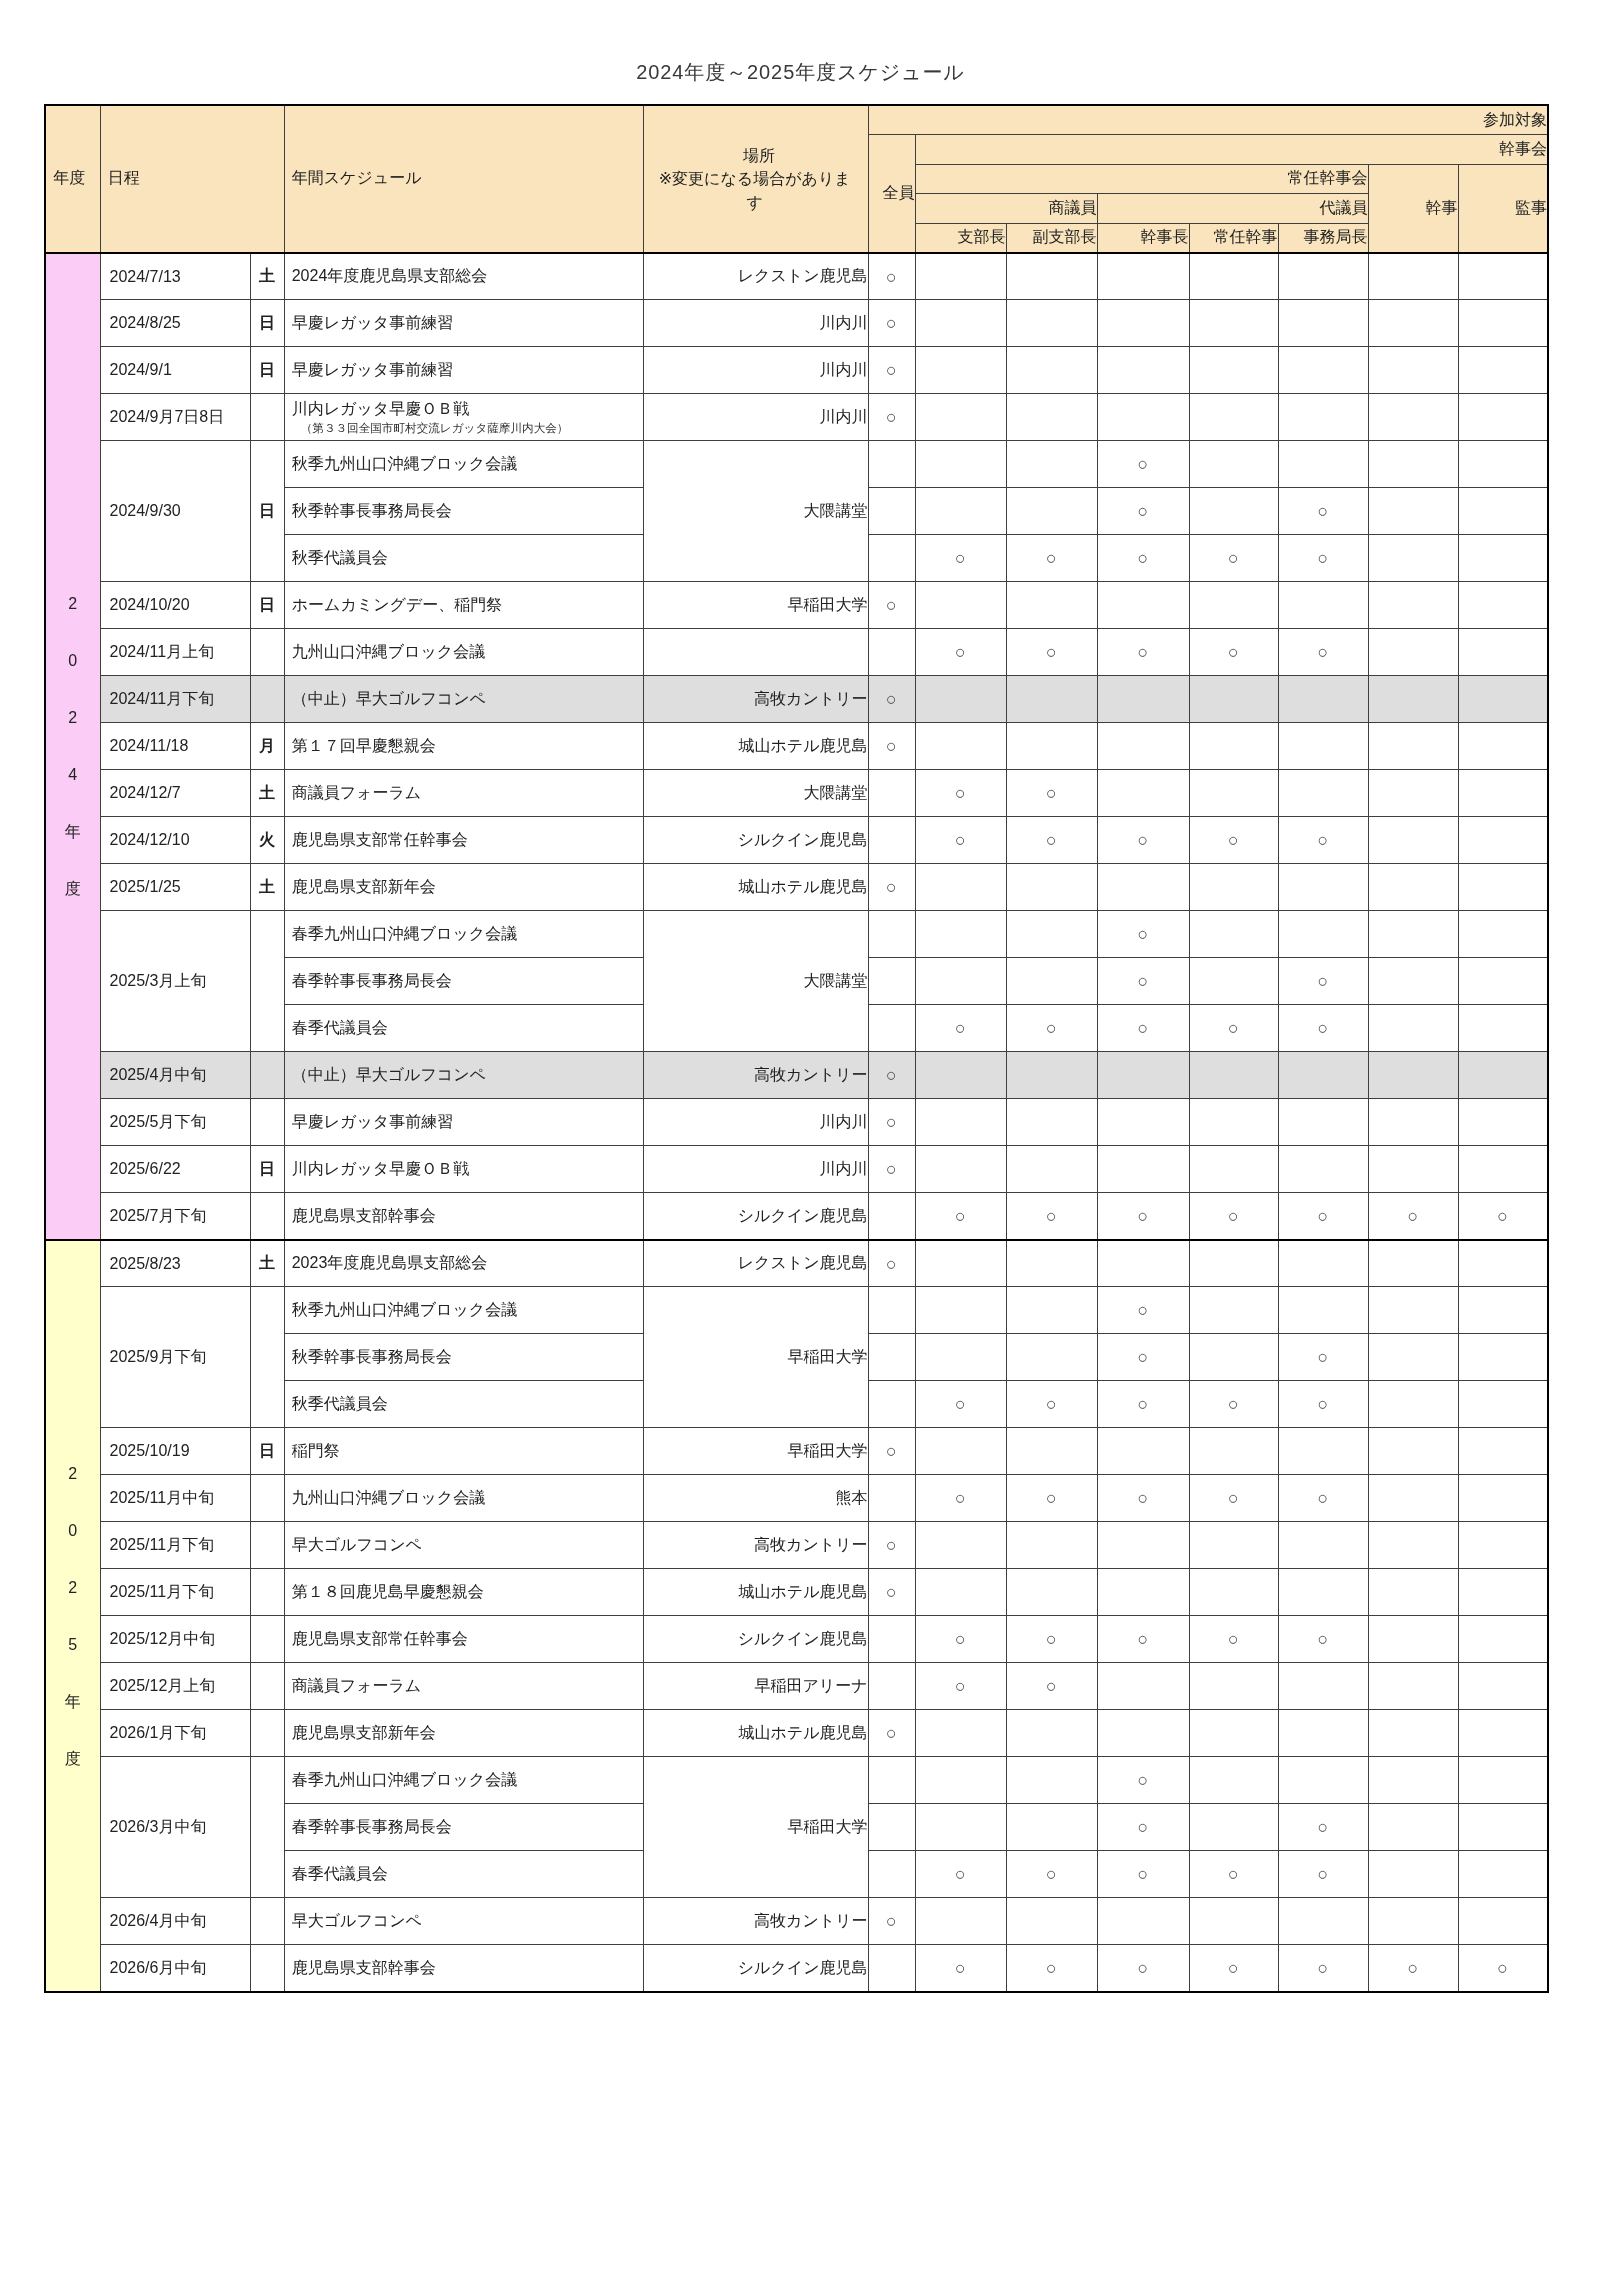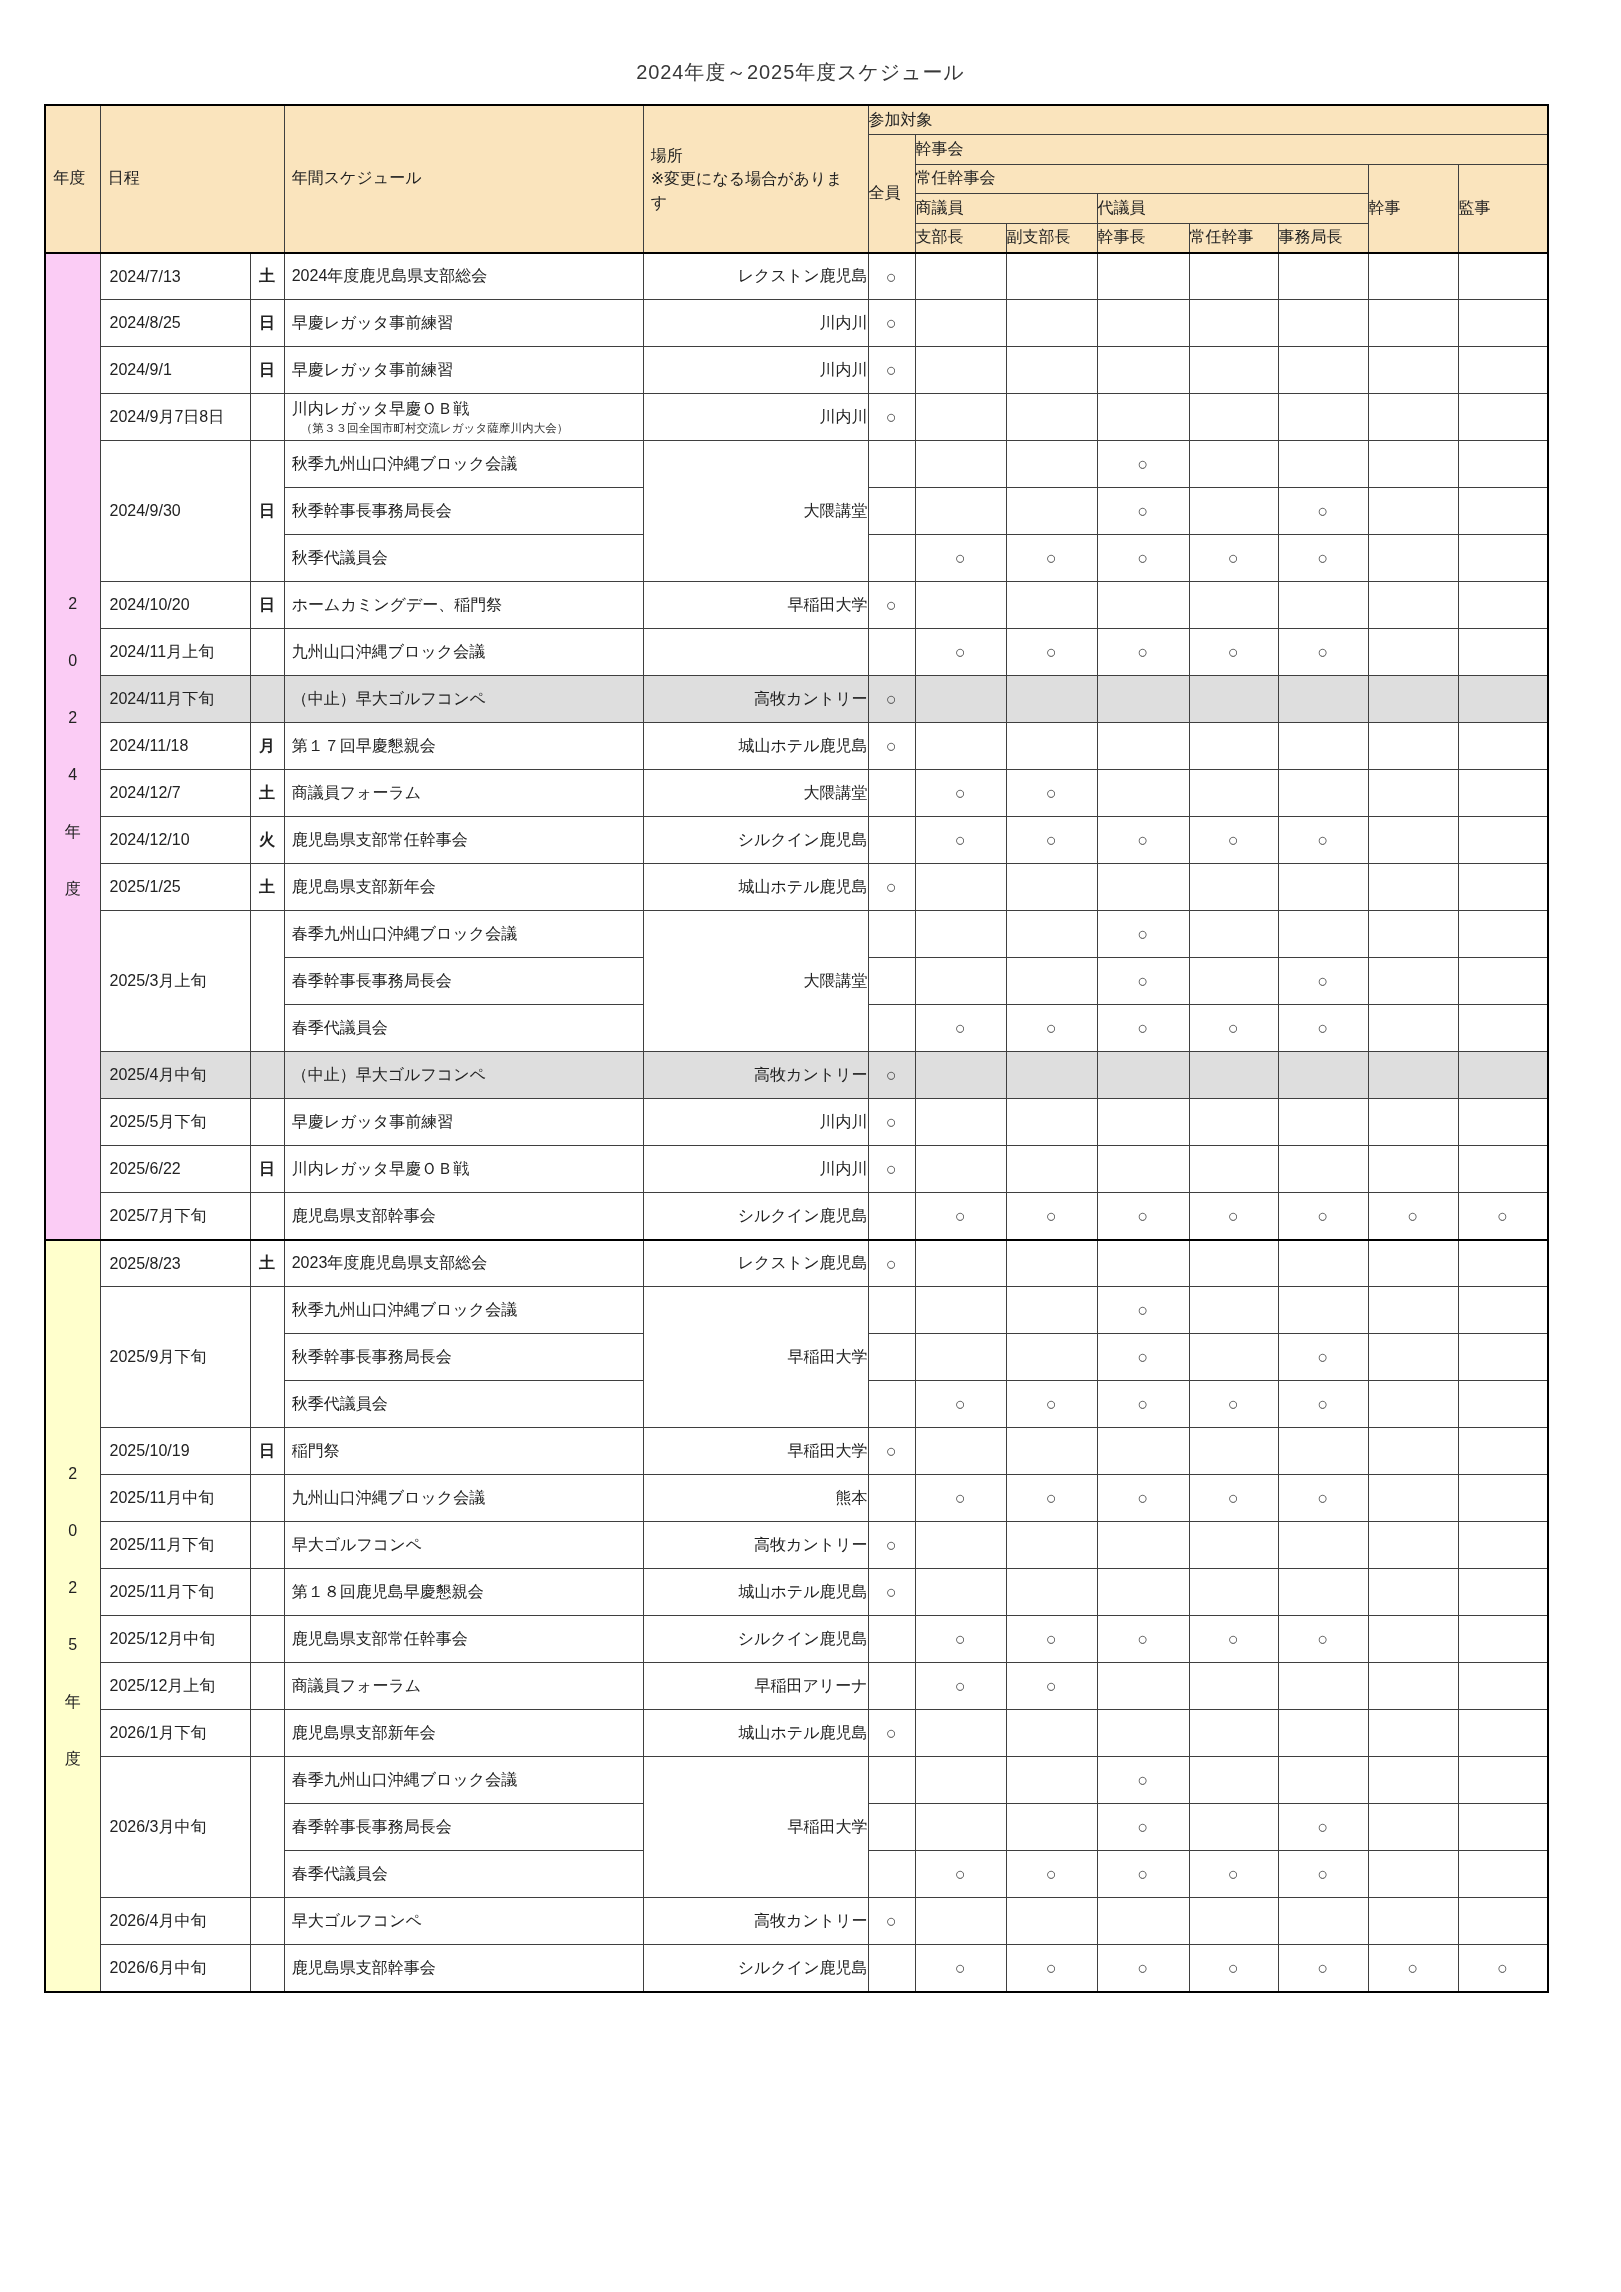--- a/index.html
+++ b/index.html
@@ -7,23 +7,23 @@
         font-family:"Liberation Sans","DejaVu Sans",sans-serif;color:#222;}
   .doc-title{position:absolute;left:48px;top:59px;width:1505px;text-align:center;
              font-size:20px;color:#383838;letter-spacing:0.9px;}
   table.sched{position:absolute;left:44px;top:104px;width:1505px;border-collapse:collapse;
               table-layout:fixed;border:2.7px solid #000;background:#fff;}
   .sched th,.sched td{border:1.8px solid #3f3f3f;overflow:hidden;vertical-align:middle;
               font-size:16px;font-weight:normal;padding:0;}
   thead tr{height:29.6px;}
   thead th{background:var(--header-bg,#fae4bd);}
   thead th.left{text-align:left;padding-left:7.2px;}
-  thead th.center{text-align:left;}
+  thead th.center{text-align:right;}
   thead tr:last-child th{border-bottom:2.7px solid #000;}
-  .place-head div{line-height:1.45;}
+  .place-head div{line-height:1.45;text-align:center;}
   .place-head .wrapbox{max-width:208px;}
   tbody tr{height:47px;}
   td.year-cell{text-align:center;}
   .year-vert div{line-height:57px;font-size:16px;text-align:center;}
   td.date-cell{text-align:left;padding-left:9px;}
   td.day-cell{text-align:center;font-weight:bold;}
   td.event-cell{text-align:left;padding-left:7.2px;}
   td.event-cell .event-note{font-size:11.6px;color:#333;padding-left:9px;margin-top:1px;}
   td.place-cell{text-align:right;padding-left:7.2px;}
   td.mark-cell{text-align:center;font-size:18px;color:#4a4a4a;line-height:1;}

